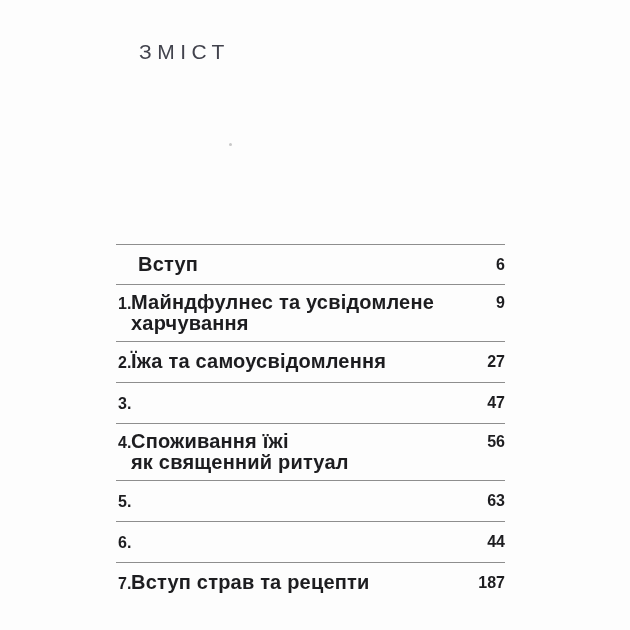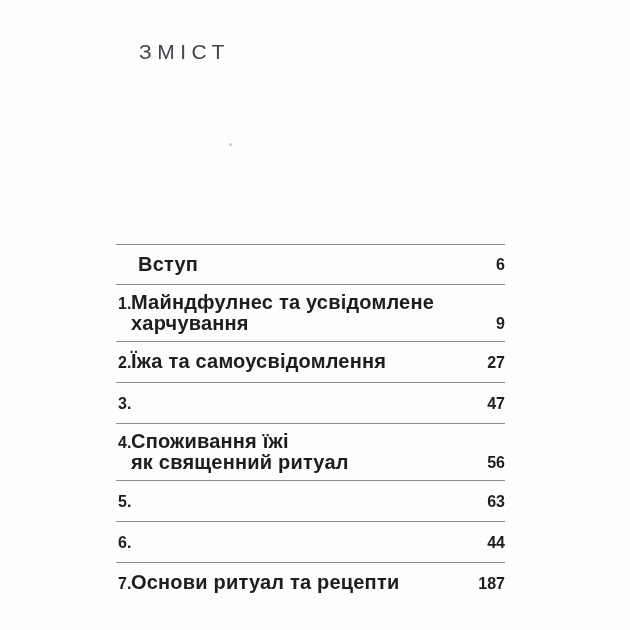--- a/index.html
+++ b/index.html
@@ -31,21 +31,20 @@
     background: #c8c8c8;
   }
   .toc {
     position: absolute;
     left: 116px; top: 244px;
     width: 389px;
   }
   .toc-row {
     display: flex;
     justify-content: space-between;
-    align-items: flex-end;
     border-top: 1px solid var(--divider, #8e8e8e);
     padding: 9px 0;
   }
   .toc-row.multi { padding: 7px 0; }
   .entry {
     display: flex;
     align-items: flex-start;
     font-size: 20px;
     font-weight: bold;
     line-height: 21px;
@@ -119,18 +118,18 @@
       </div>
       <div class="toc-row">
         <div class="entry">
           <span class="num">6.</span>
         </div>
         <span class="pagenum">44</span>
       </div>
       <div class="toc-row">
         <div class="entry">
           <span class="num">7.</span>
-          <span class="lines">Основи ритуал та рецепти</span>
+          <span class="lines">Вступ страв та рецепти</span>
         </div>
         <span class="pagenum">187</span>
       </div>
     </div>
 </div>
 
 </body></html>

